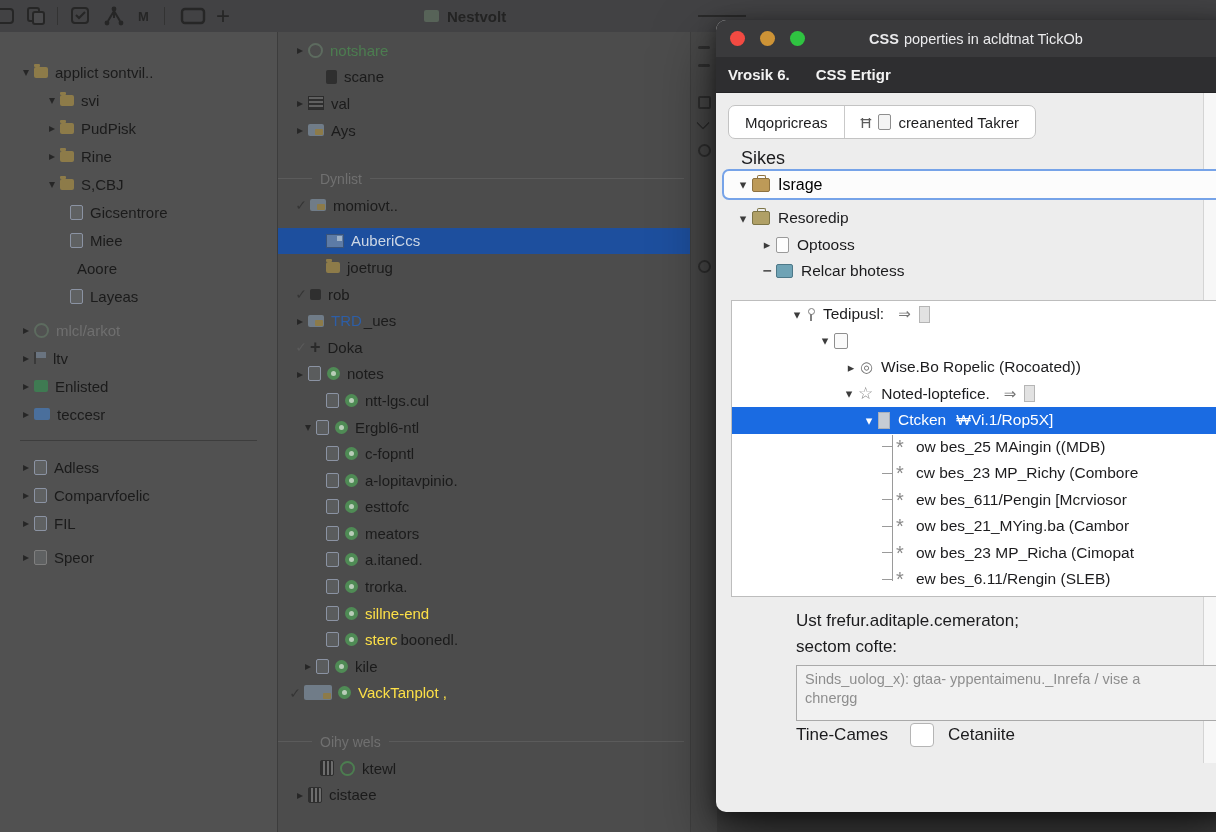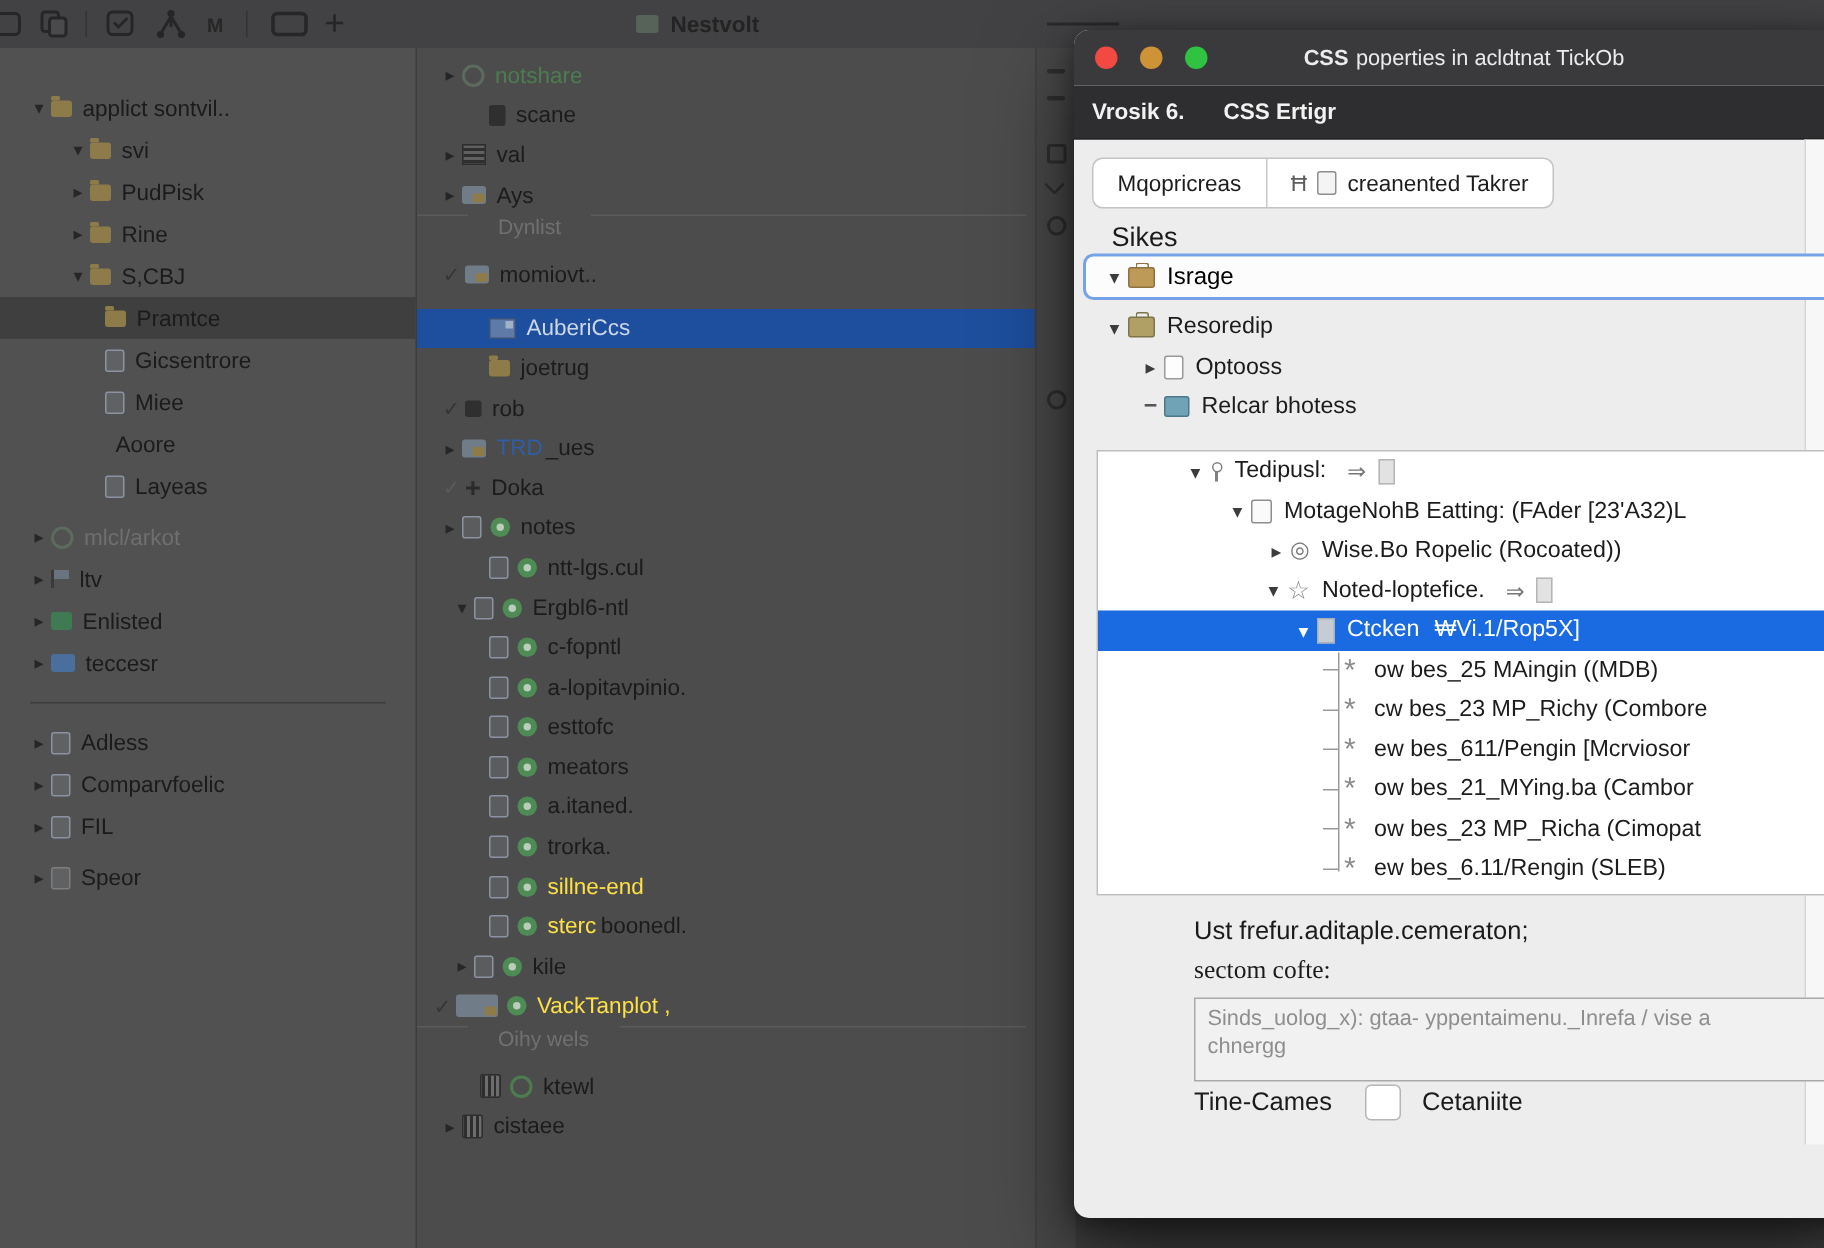--- a/index.html
+++ b/index.html
@@ -33,21 +33,21 @@
   .arr{flex:none;width:16px;color:#262626;font-size:12px;text-align:center;}
   .chk{flex:none;width:18px;color:#353535;font-size:14px;text-align:center;}
   .lbl{margin-left:7px;}
   .sel-left{background:#3f3f3f;}
   .sel-mid{background:#1d4f9e;}
   .sel-mid .lbl{color:#cdd7e5;}
   .muted{color:#6f6f6f;}
   .green-t{color:#4c7d50;}
   .orange-t{color:#fde047;}
   .blue-t{color:#2d5ea6;}
-  .msep{display:flex;height:26.6px;color:#707070;font-size:14px;gap:20px;}
+  .msep{display:flex;align-items:center;height:26.6px;color:#707070;font-size:14px;gap:8px;margin-top:22px;}
   .msep .ln{height:1px;background:#5b5b5b;flex:none;}
   .msep .grow{flex:1;}
   .ldiv{height:1px;background:#3d3d3d;margin:12px 20px 12px 20px;}
 
   
   .ic{flex:none;display:inline-block;position:relative;}
   .i-folder{width:14px;height:11px;background:#8d7b49;border-radius:2px;}
   .i-folder::before{content:"";position:absolute;left:0;top:-3px;width:6px;height:3px;background:#8d7b49;border-radius:1px;}
   .i-folderb{width:16px;height:12px;background:#707c88;border-radius:2px;}
   .i-folderb::after{content:"";position:absolute;right:1px;bottom:1px;width:8px;height:6px;background:#8d7b49;border-radius:1px;}
@@ -112,21 +112,21 @@
   .i-graybox{flex:none;width:10px;height:15px;background:#c6ccd4;border:1px solid #a9b0ba;}
   .i-ast{flex:none;color:#8a8a8a;font-size:20px;line-height:10px;width:12px;}
   .branch{flex:none;width:10px;height:0;border-top:1.5px solid #9a9a9a;margin-right:4px;}
 
   .whitebox{position:absolute;left:15px;top:207px;width:505px;height:295px;background:#fff;border:1px solid #bdbdbd;}
   .wb-guide{position:absolute;left:160px;top:134px;height:146px;border-left:1.5px solid #9a9a9a;}
   .selrow{background:#1a6be2;color:#fff;}
   .selrow .darr{color:#fff;}
 
   .info1{position:absolute;left:80px;top:518px;font-size:17px;color:#1b1b1d;}
-  .info2{position:absolute;left:80px;top:544px;font-size:17px;color:#1b1b1d;font-family:Liberation Serif, serif;}
+  .info2{position:absolute;left:80px;top:544px;font-size:17px;color:#1b1b1d;}
   .codebox{position:absolute;left:80px;top:572px;width:424px;height:46px;border:1px solid #a9a9a9;background:#f1f1f1;color:#8e8e8e;font-size:14.5px;padding:4px 8px;line-height:19px;white-space:nowrap;overflow:hidden;}
   .chkrow{position:absolute;left:80px;top:630px;display:flex;align-items:center;font-size:17px;color:#1b1b1d;}
   .checkbox{width:22px;height:22px;background:#fff;border:1.5px solid #b5b5b5;border-radius:4px;margin:0 14px 0 22px;}
 </style>
 </head>
 <body>
 
 <div class="screen">
 
   <div class="toolbar">
@@ -200,25 +200,20 @@
           <span class="arr">▸</span>
           <span class="ic i-folder"></span>
           <span class="lbl">Rine</span>
         </div>
       <div class="row lrow">
           <span class="sp" style="width:44px"></span>
           <span class="arr">▾</span>
           <span class="ic i-folder"></span>
           <span class="lbl">S,CBJ</span>
         </div>
-      <div class="row lrow sel-left">
-          <span class="sp" style="width:70px"></span>
-          <span class="ic i-folder"></span>
-          <span class="lbl">Pramtce</span>
-        </div>
       <div class="row lrow">
           <span class="sp" style="width:70px"></span>
           <span class="ic i-file"></span>
           <span class="lbl">Gicsentrore</span>
         </div>
       <div class="row lrow">
           <span class="sp" style="width:70px"></span>
           <span class="ic i-file"></span>
           <span class="lbl">Miee</span>
         </div>
@@ -539,21 +534,20 @@
               <span class="darr">▾</span>
               <span class="i-plug"></span>
               <span class="dlbl">Tedipusl:</span>
               <span class="darrow2">⇒</span>
               <span class="i-vbox"></span>
             </div>
           <div class="drow">
               <span class="sp" style="width:84px"></span>
               <span class="darr">▾</span>
               <span class="i-doc"></span>
-              <span class="dlbl">MotageNohB Eatting: (FAder [23'A32)L</span>
             </div>
           <div class="drow">
               <span class="sp" style="width:110px"></span>
               <span class="darr">▸</span>
               <span class="i-stamp">◎</span>
               <span class="dlbl">Wise.Bo Ropelic (Rocoated))</span>
             </div>
           <div class="drow">
               <span class="sp" style="width:108px"></span>
               <span class="darr">▾</span>

